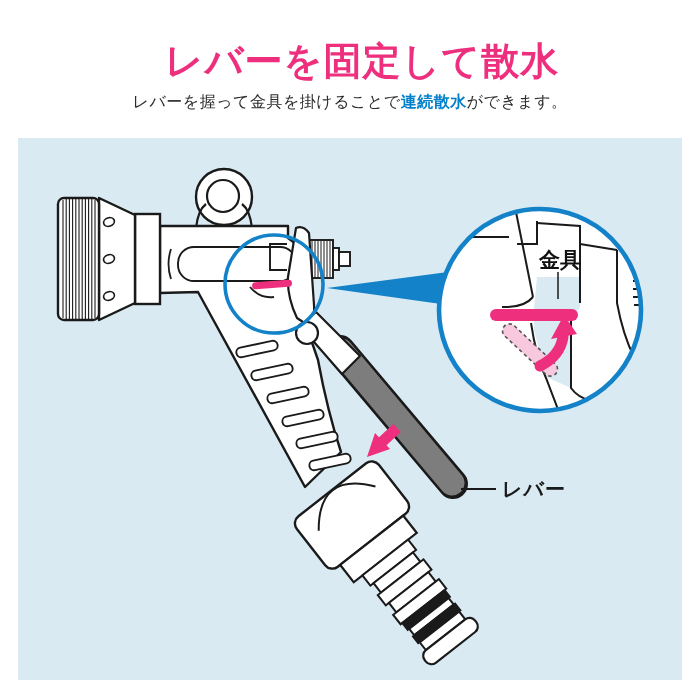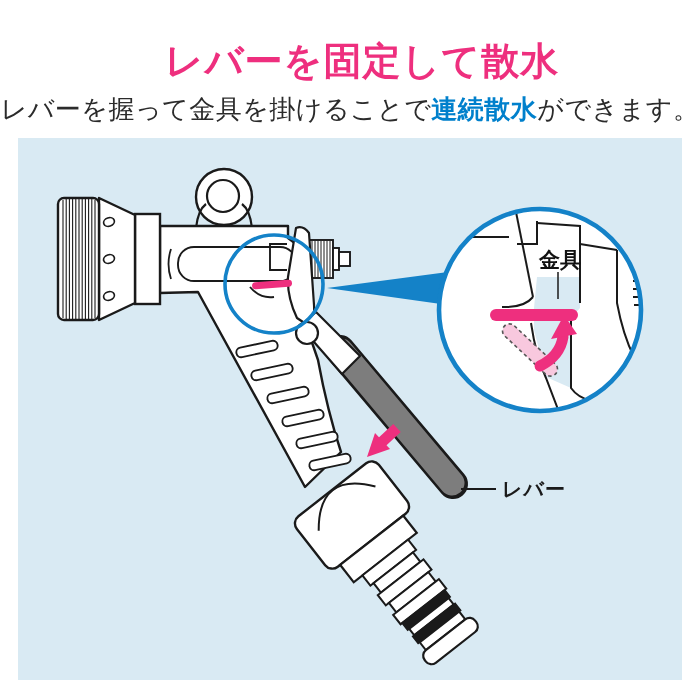--- a/index.html
+++ b/index.html
@@ -8,21 +8,21 @@
     font-family:"Liberation Sans","DejaVu Sans",sans-serif;
     overflow:hidden;
   }
   .page-title{
     position:absolute;top:24px;left:0;width:700px;margin:12px;
     text-align:center;font-size:38px;font-weight:bold;letter-spacing:1px;
     color:#ee2f7e;
   }
   .subtitle{
     position:absolute;top:92px;left:0;width:700px;margin:0;
-    text-align:center;font-size:26px;font-weight:500;color:#2b2b2b;
+    text-align:center;font-size:16px;font-weight:500;color:#2b2b2b;
     letter-spacing:0.5px;
   }
   .subtitle .hl{color:#0080cc;font-weight:bold;}
   svg.diagram{position:absolute;left:0;top:0;}
   text{font-family:"Liberation Sans","DejaVu Sans",sans-serif;}
 </style>
 </head>
 <body>
 
 <h1 class="page-title">レバーを固定して散水</h1>

